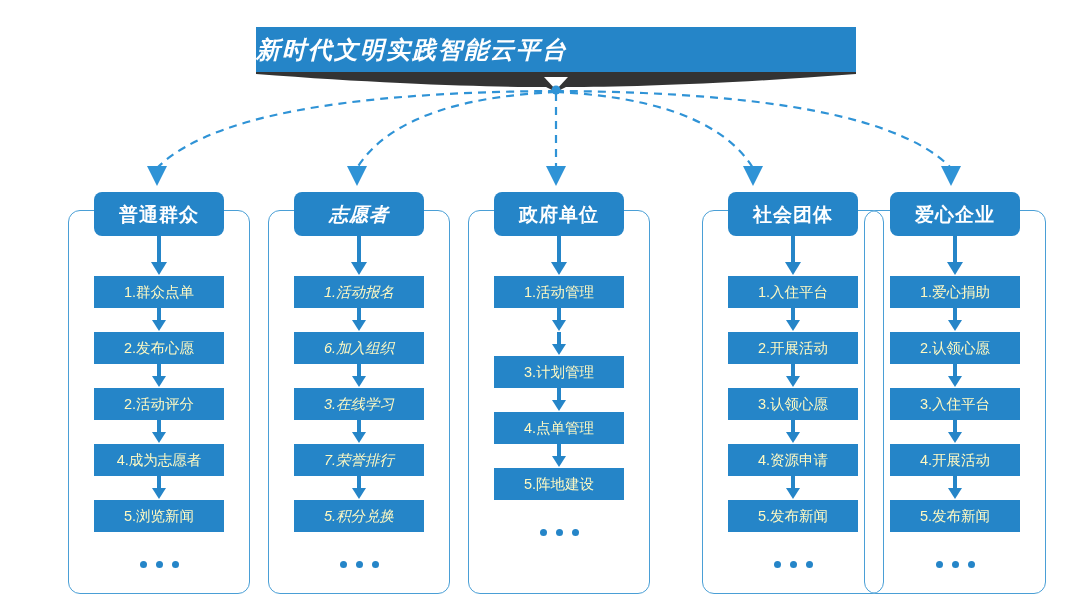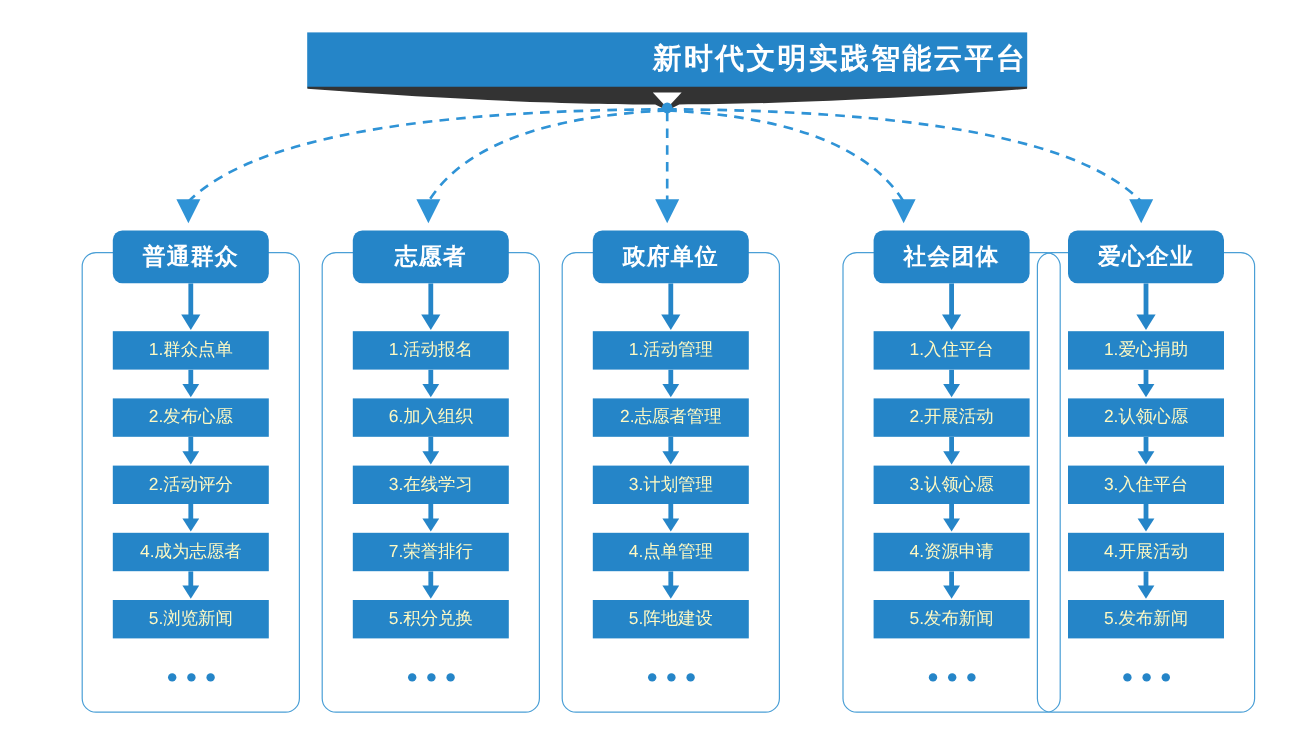--- a/index.html
+++ b/index.html
@@ -26,22 +26,23 @@
     top: 27px;
     width: 600px;
     height: 46px;
   }
   .banner {
     width: 100%;
     height: 100%;
     background: #2585c8;
     display: flex;
     align-items: center;
-    justify-content: flex-end;
+    justify-content: flex-start;
     box-sizing: border-box;
+    font-style: italic;
   }
   .banner-title {
     color: #ffffff;
     font-size: 24px;
     font-weight: bold;
     letter-spacing: 2px;
     line-height: 1;
     white-space: nowrap;
   }
   .banner-shadow {
@@ -71,21 +72,21 @@
     width: 1080px;
     height: 611px;
   }
   .column {
     position: absolute;
     top: 192px;
     width: 182px;
     height: 402px;
   }
   .col-0 { left: 68px; }
-  .col-1 { left: 268px; }
+  .col-1 { left: 268px; font-style: italic; }
   .col-2 { left: 468px; }
   .col-3 { left: 702px; }
   .col-4 { left: 864px; }
 
   .panel {
     position: absolute;
     left: 0;
     top: 18px;
     width: 182px;
     height: 384px;
@@ -347,23 +348,20 @@
         <div class="items">
           <div class="item">
             <span class="item-label">1.活动管理</span>
           </div>
           <div class="arrow-gap">
             <svg width="18" height="24" viewBox="0 0 18 24">
               <rect x="7" y="0" width="4" height="14" fill="#2585c8"></rect>
               <path d="M2 12 L16 12 L9 23 Z" fill="#2585c8"></path>
             </svg>
           </div>
-          <div class="item">
-            <span class="item-label">2.志愿者管理</span>
-          </div>
           <div class="arrow-gap">
             <svg width="18" height="24" viewBox="0 0 18 24">
               <rect x="7" y="0" width="4" height="14" fill="#2585c8"></rect>
               <path d="M2 12 L16 12 L9 23 Z" fill="#2585c8"></path>
             </svg>
           </div>
           <div class="item">
             <span class="item-label">3.计划管理</span>
           </div>
           <div class="arrow-gap">

